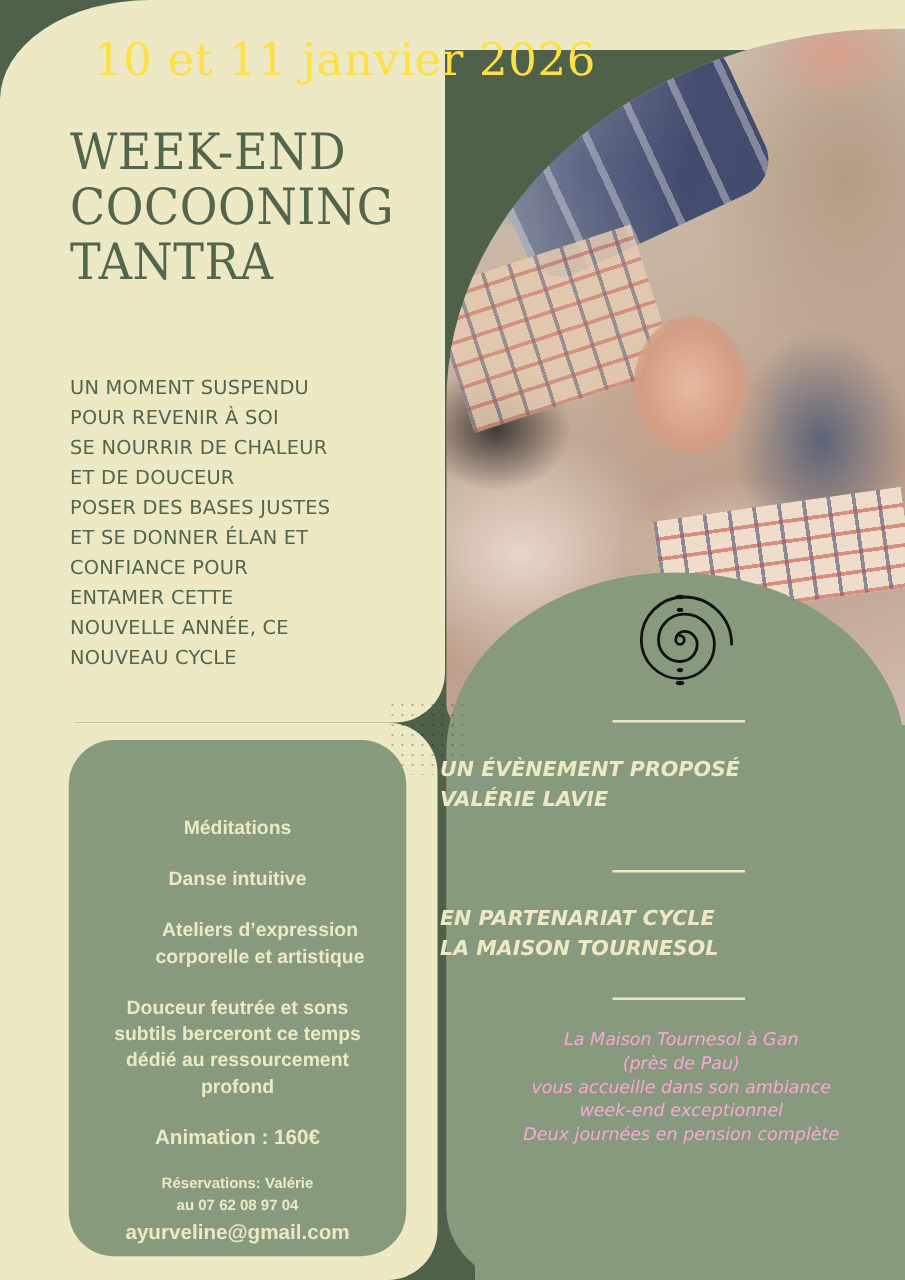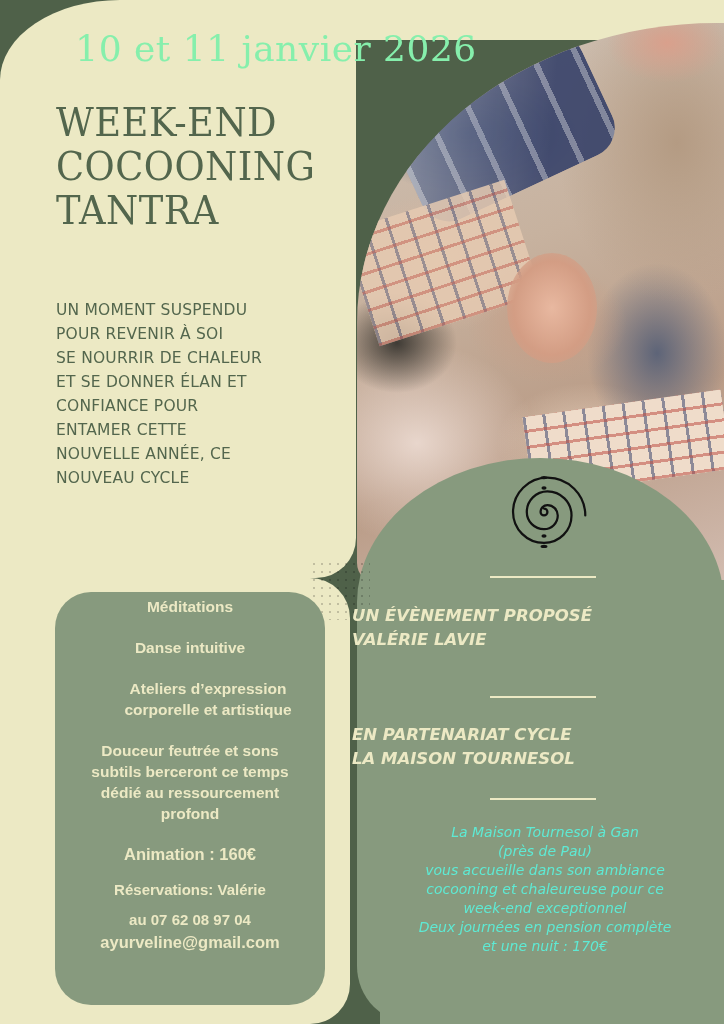--- a/index.html
+++ b/index.html
@@ -96,58 +96,58 @@
   }
   
   .left-box {
     left: 55px; top: 592px; width: 270px; height: 413px;
     background: #879a7e;
     border-radius: 36px;
   }
 
   .date {
     left: 0; top: 28px; width: 552px; text-align: center;
-    font-family: "DejaVu Serif", serif; font-size: 36px; color: #86efac;
+    font-family: "DejaVu Serif", serif; font-size: 36px; color: #fde047;
     letter-spacing: 0.5px;
   }
   .title {
     left: 56px; top: 100px; width: 300px;
     font-family: "DejaVu Serif", serif; font-size: 40px; line-height: 44px;
     color: #53664d; letter-spacing: 0.5px; font-weight: normal;
     transform: scaleX(0.92); transform-origin: left top;
   }
   .tagline {
     left: 56px; top: 298px; width: 300px;
     font-family: "DejaVu Sans", sans-serif; font-weight: normal;
     font-size: 15.5px; line-height: 24px; color: #53664d;
     letter-spacing: 0.2px;
   }
   .tagline div { white-space: nowrap; }
   .activities {
-    left: 55px; top: 596px; width: 270px; text-align: center;
+    left: 55px; top: 652px; width: 270px; text-align: center;
     color: #ece9c4; font-family: "Liberation Sans", sans-serif; font-weight: bold;
     font-size: 15.5px; line-height: 21px;
   }
   .activities .item { margin-bottom: 20px; }
   .activities .price { font-size: 16.5px; margin-bottom: 16px; }
-  .activities .resa { font-size: 15px; line-height: 18px; margin-top: 12px; }
+  .activities .resa { font-size: 12px; line-height: 18px; }
   .activities .email { font-size: 16.5px; line-height: 22px; margin-top: 2px; }
 
   .logo { left: 501px; top: 469px; width: 86px; height: 86px; }
 
   .rule { height: 2px; background: #ece9c4; width: 106px; left: 490px; }
   .right-heading {
     left: 352px; width: 350px; text-align: left;
     font-family: "DejaVu Sans", sans-serif; font-weight: bold; font-style: italic;
     color: #ece9c4; font-size: 16.5px; line-height: 24px;
   }
   .right-body {
     left: 370px; top: 823px; width: 350px; text-align: center;
     font-family: "DejaVu Sans", sans-serif; font-style: italic;
-    color: #5eead4; font-size: 14px; line-height: 19px;
+    color: #f9a8d4; font-size: 14px; line-height: 19px;
   }
   .right-body .p2 { }
   .star-dots {
     left: 310px; top: 560px; width: 60px; height: 60px;
     background-image: radial-gradient(circle, rgba(0,0,0,0.25) 0.6px, transparent 1px);
     background-size: 8px 8px;
   }
 </style>
 </head>
 <body>
@@ -174,20 +174,22 @@
 <div class="abs title">
   <div>WEEK-END</div>
   <div>COCOONING</div>
   <div>TANTRA</div>
 </div>
 
 <div class="abs tagline">
   <div>UN MOMENT SUSPENDU</div>
   <div>POUR REVENIR À SOI</div>
   <div>SE NOURRIR DE CHALEUR</div>
+  <div>ET DE DOUCEUR</div>
+  <div>POSER DES BASES JUSTES</div>
   <div>ET SE DONNER ÉLAN ET</div>
   <div>CONFIANCE POUR</div>
   <div>ENTAMER CETTE</div>
   <div>NOUVELLE ANNÉE, CE</div>
   <div>NOUVEAU CYCLE</div>
 </div>
 
 <div class="abs activities">
   <div class="item">Méditations</div>
   <div class="item" style="padding:0 30px;">Danse intuitive</div>
@@ -220,17 +222,15 @@
 <div class="abs right-heading" style="top:723px;">
   <div>EN PARTENARIAT CYCLE</div>
   <div>LA MAISON TOURNESOL</div>
 </div>
 <div class="abs rule" style="top:798px;"></div>
 
 <div class="abs right-body">
   <div>La Maison Tournesol à Gan</div>
   <div>(près de Pau)</div>
   <div>vous accueille dans son ambiance</div>
-  <div>cocooning et chaleureuse pour ce</div>
   <div>week-end exceptionnel</div>
   <div class="p2">Deux journées en pension complète</div>
-  <div>et une nuit : 170€</div>
 </div>
 
 </body></html>

